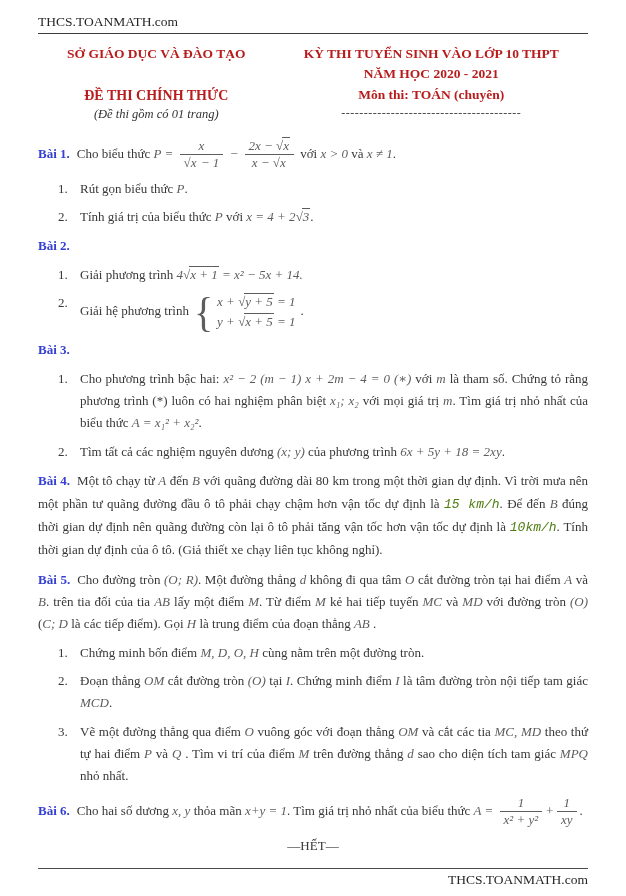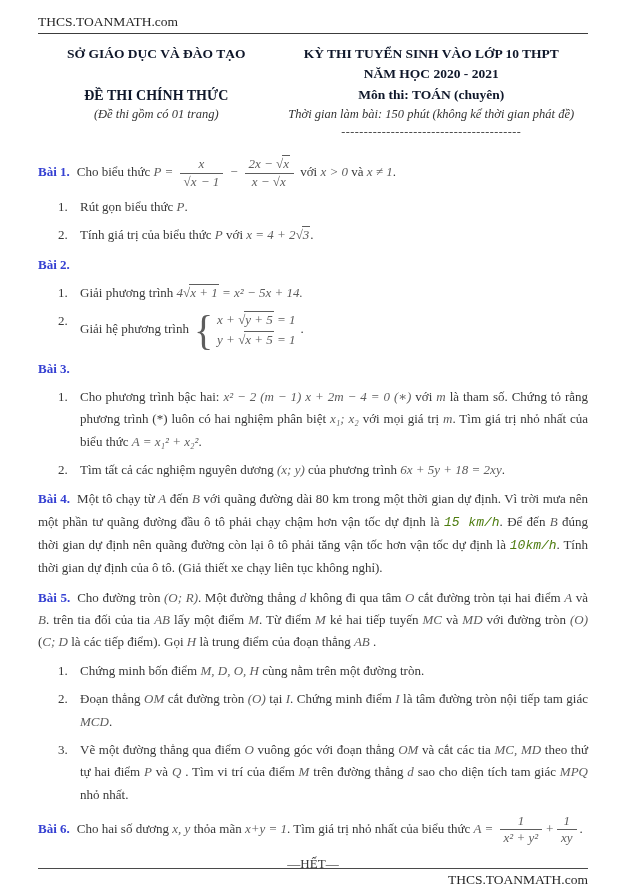--- a/index.html
+++ b/index.html
@@ -8,21 +8,21 @@
     background:#ffffff;padding:12px 38px 0 38px;overflow:hidden;
     font-family:"Liberation Serif","DejaVu Serif",serif;
     font-size:13px;color:#383838;
   }
   
   .topbar{border-bottom:1.4px solid #3c3c3c;padding:2px 0 3px 0;font-size:13.5px;color:#262626;}
   
   .head{display:flex;margin-top:10px;}
   .hl{width:43%;text-align:center;}
   .hr{width:57%;text-align:center;}
-  .b{font-weight:bold;color:#0f172a;}
+  .b{font-weight:bold;color:#b91c1c;}
   .hl .dept{font-size:13.5px;line-height:1.45;}
   .hl .prov{font-size:13.5px;text-decoration:underline;line-height:1.45;}
   .hl .off{font-size:14px;margin-top:22px;line-height:1.4;}
   .hl .note{font-style:italic;font-size:12.5px;margin-top:2px;color:#333;}
   .hr .exam{font-size:13.5px;line-height:1.5;}
   .hr .year{font-size:13.5px;line-height:1.5;}
   .hr .subj{font-size:13.5px;line-height:1.5;}
   .hr .dur{font-style:italic;font-size:12.5px;line-height:1.5;color:#333;}
   .hr .dash{font-size:12px;letter-spacing:.5px;color:#444;line-height:1.4;}
   
@@ -62,21 +62,20 @@
   <div class="head">
     <div class="hl">
       <div class="b dept">SỞ GIÁO DỤC VÀ ĐÀO TẠO</div>
       <div class="b off">ĐỀ THI CHÍNH THỨC</div>
       <div class="note">(Đề thi gồm có 01 trang)</div>
     </div>
     <div class="hr">
       <div class="b exam">KỲ THI TUYỂN SINH VÀO LỚP 10 THPT</div>
       <div class="b year">NĂM HỌC 2020 - 2021</div>
       <div class="b subj">Môn thi: TOÁN (chuyên)</div>
-      <div class="dur">Thời gian làm bài: 150 phút (không kể thời gian phát đề)</div>
       <div class="dash">----------------------------------------</div>
     </div>
   </div>
 
   <div class="content">
 
     <div class="prob">
       <p class="pline">
         <span class="lbl">Bài 1.</span><span>Cho biểu thức </span><span class="m">P =</span>
         <span class="frac"><span class="fn m">x</span><span class="fd"><span class="m"><span class="sqrt"><span class="rs">√</span><span class="rb">x</span></span><span> − 1</span></span></span></span>

